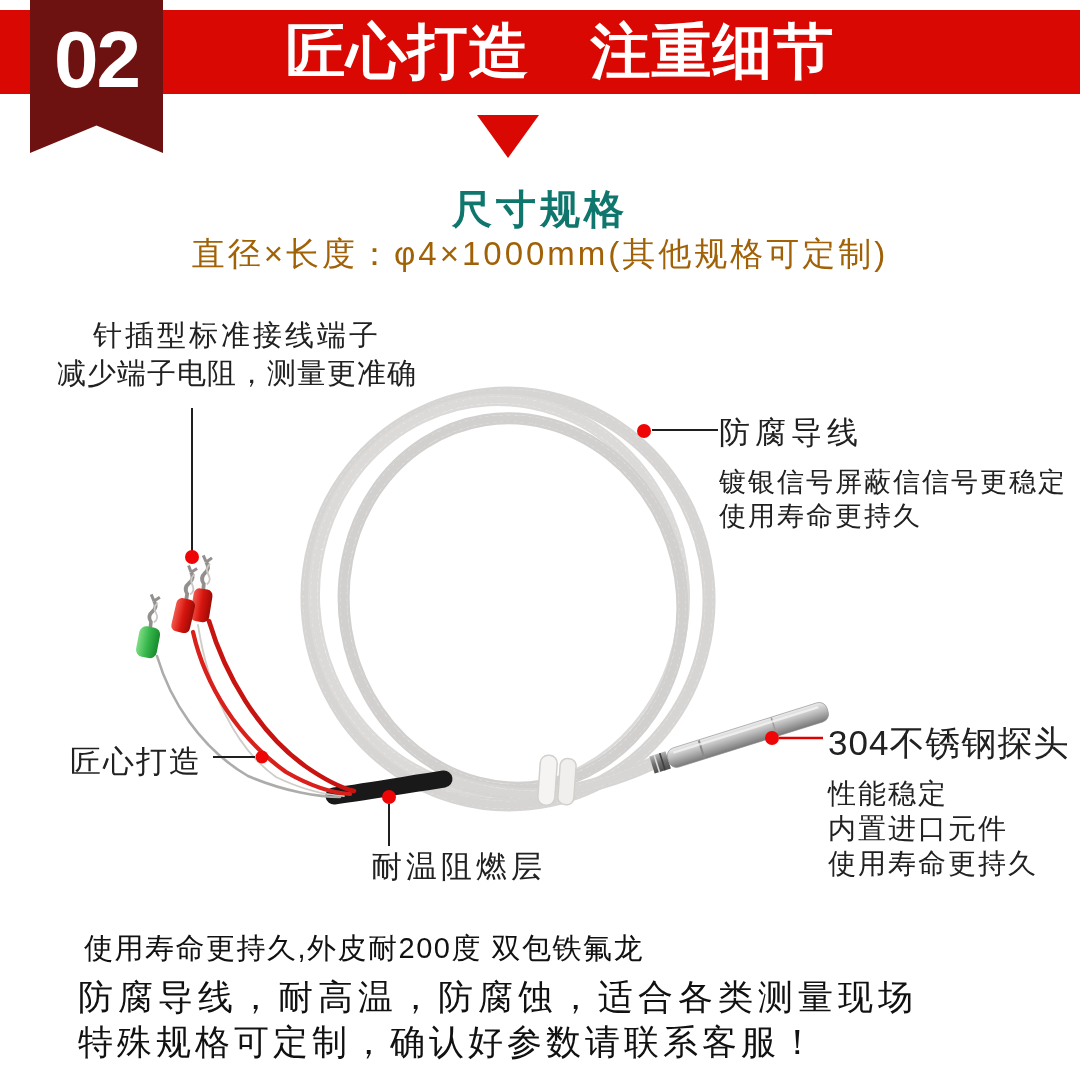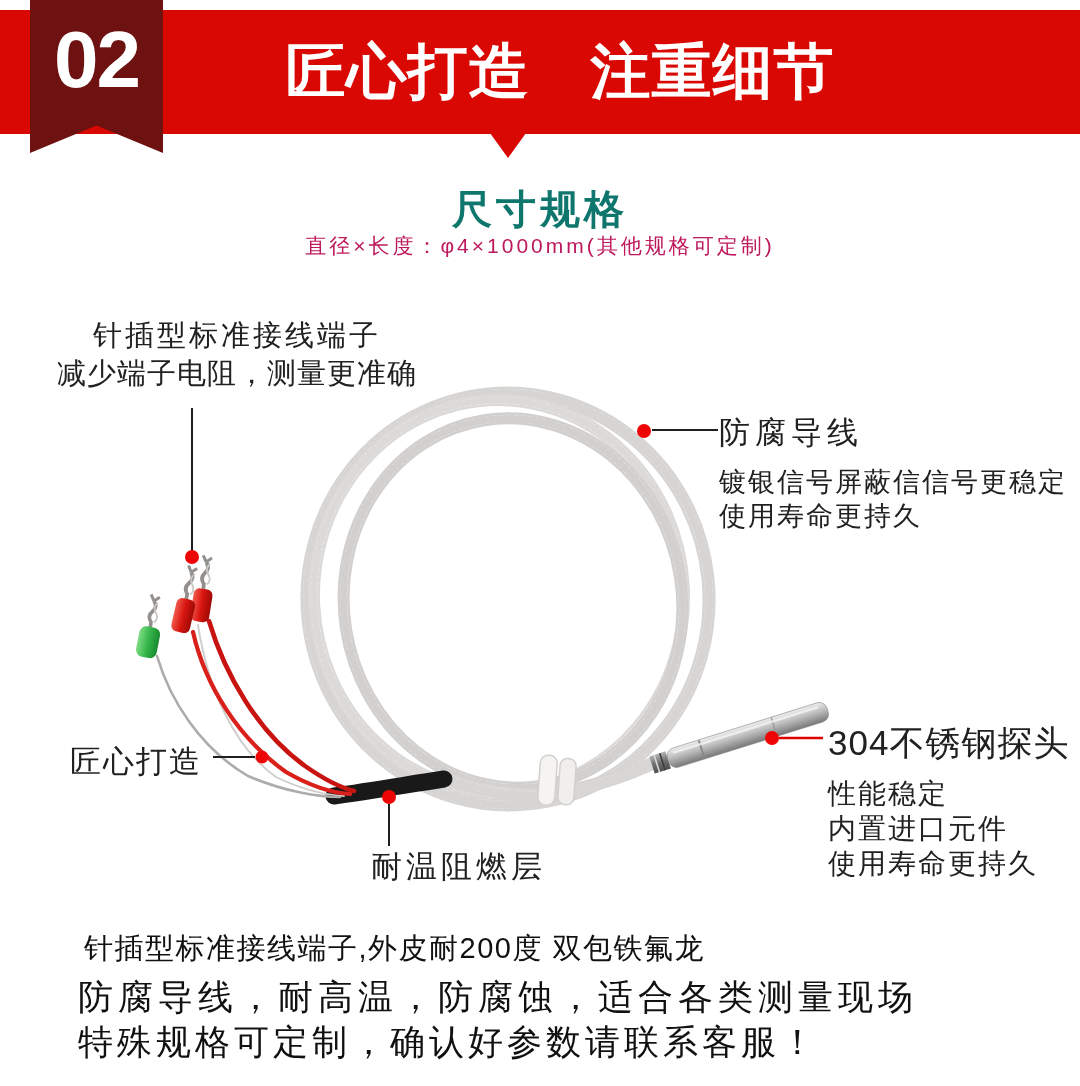--- a/index.html
+++ b/index.html
@@ -6,37 +6,37 @@
     --banner-red:#d90803; --ribbon-red:#6e1111; --dot-red:#ee0606;
     --wire-red:#c81410; --terminal-red:#d8150f; --terminal-green:#35b54a;
     --braid:#d7d5d3; --shrink:#191919; --text-dark:#1c1c1c;
   }
   *{margin:0;padding:0;box-sizing:border-box;}
   html,body{background:#ffffff;}
   body{font-family:"Liberation Sans",sans-serif;color:var(--text-dark);}
   .page{position:relative;width:1080px;height:1086px;background:#fff;overflow:hidden;}
 
   
-  .band{position:absolute;left:0;top:10px;width:1080px;height:124px;
+  .band{position:absolute;left:0;top:10px;width:1080px;height:84px;
         background:var(--banner-red);display:flex;align-items:center;justify-content:center;z-index:4;}
   .band-text{color:#fff;font-size:60px;font-weight:bold;letter-spacing:1px;
              padding-left:40px;white-space:nowrap;}
   .tri{position:absolute;left:477px;top:115px;width:0;height:0;z-index:4;
        border-left:31px solid transparent;border-right:31px solid transparent;
        border-top:43px solid var(--banner-red);}
   .ribbon{position:absolute;left:30px;top:0;width:133px;height:153px;background:var(--ribbon-red);
           clip-path:polygon(0 0,100% 0,100% 100%,50% 82%,0 100%);z-index:5;
           display:flex;justify-content:center;}
   .ribbon span{color:#fff;font-weight:bold;font-size:80px;letter-spacing:-2px;margin-top:14px;}
 
   
   .spec-title{position:absolute;top:182px;left:50%;transform:translateX(-50%);
               font-size:40px;font-weight:bold;letter-spacing:4px;color:#0f766e;white-space:nowrap;z-index:3;}
   .spec-subtitle{position:absolute;top:232px;left:50%;transform:translateX(-50%);
-                 font-size:21px;letter-spacing:3px;color:#be185d;white-space:nowrap;z-index:3;}
+                 font-size:33px;letter-spacing:3px;color:#a16207;white-space:nowrap;z-index:3;}
 
   
   .photo{position:absolute;left:0;top:0;z-index:1;}
 
   
   .ann{position:absolute;z-index:3;color:#212121;white-space:nowrap;}
   .ann-terminal{left:237px;top:316px;transform:translateX(-50%);text-align:center;}
   .ann-terminal .l1{font-size:29px;letter-spacing:3px;line-height:39px;}
   .ann-terminal .l2{font-size:29px;letter-spacing:1px;line-height:37px;}
   .ann-shield{left:719px;top:412px;}
@@ -195,17 +195,17 @@
 
   <div class="ann ann-probe">
     <div class="t">304不锈钢探头</div>
     <div class="b">
       <div>性能稳定</div>
       <div>内置进口元件</div>
       <div>使用寿命更持久</div>
     </div>
   </div>
 
-  <div class="foot foot-1">针插型标准接线端子,外皮耐200度 双包铁氟龙</div>
+  <div class="foot foot-1">使用寿命更持久,外皮耐200度 双包铁氟龙</div>
   <div class="foot foot-2">防腐导线，耐高温，防腐蚀，适合各类测量现场</div>
   <div class="foot foot-3">特殊规格可定制，确认好参数请联系客服！</div>
 
 </div>
 
 </body></html>

